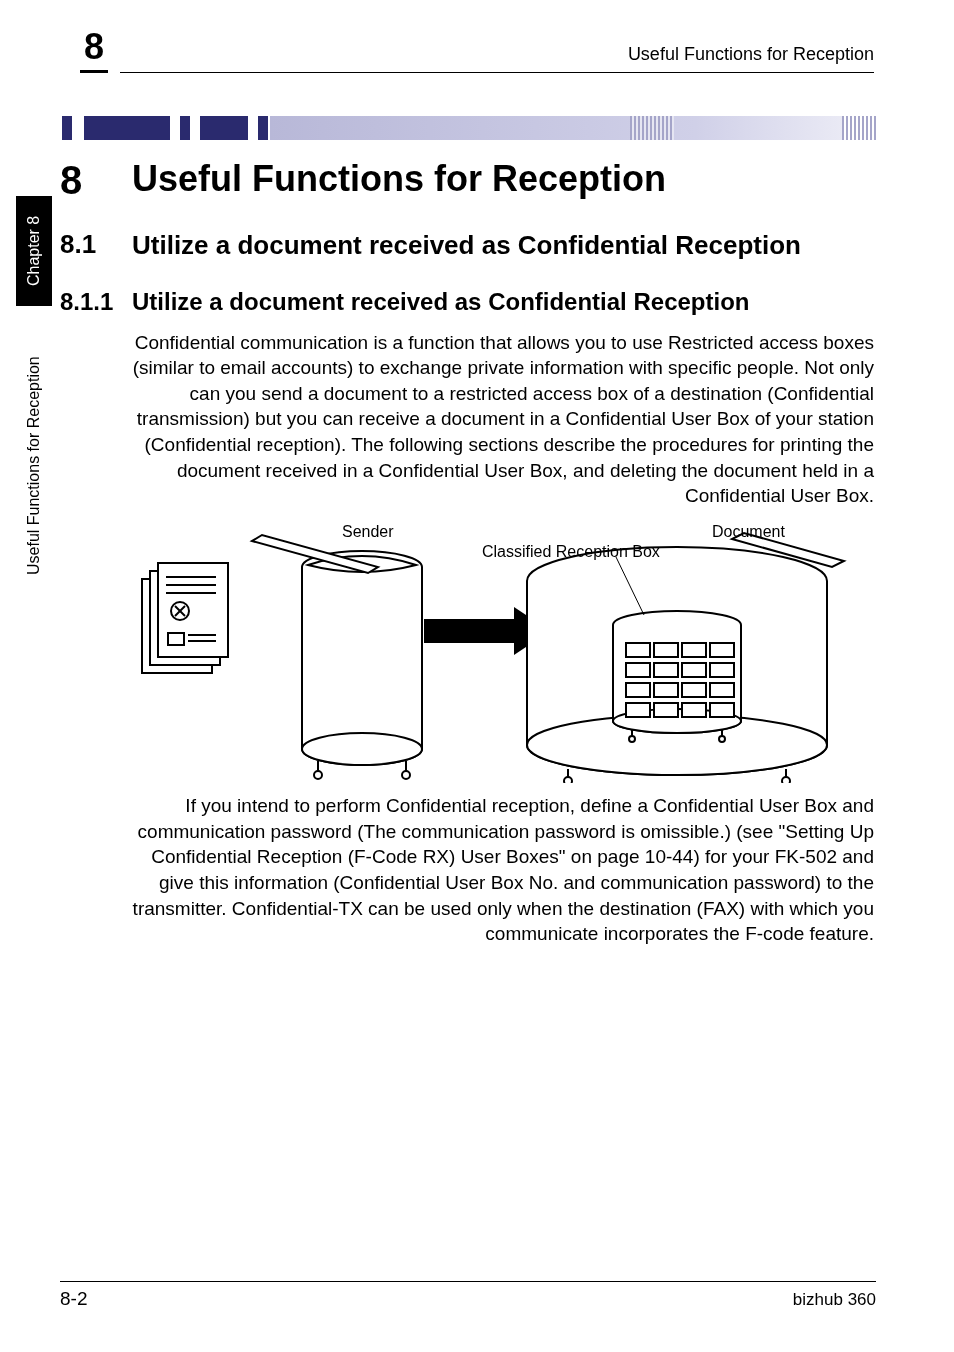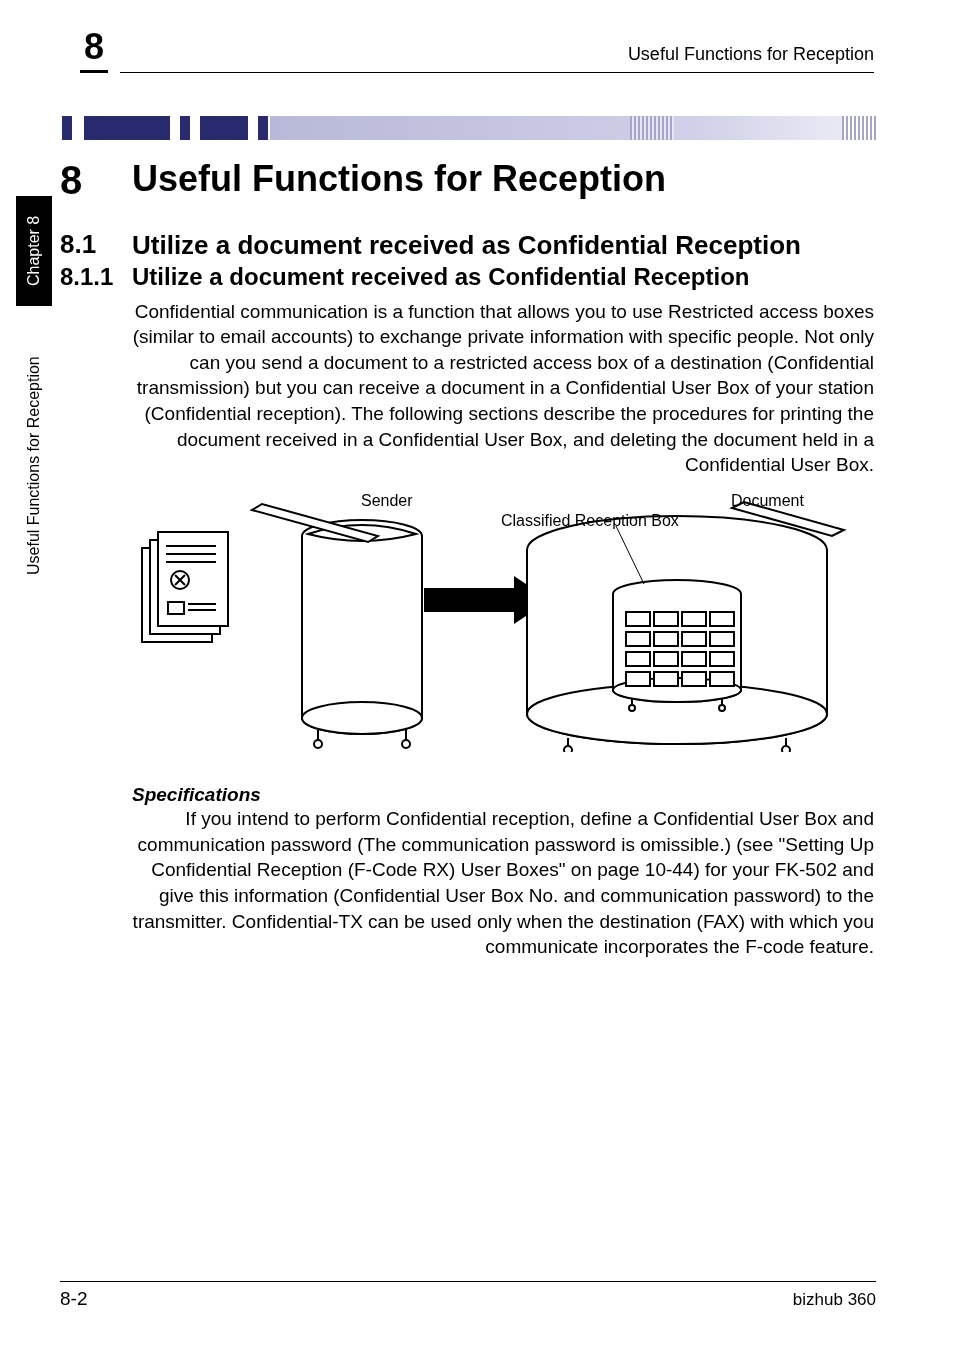--- a/index.html
+++ b/index.html
@@ -29,32 +29,32 @@
   .tab-top { position: absolute; top: 0; left: 0; width: 36px; height: 110px; background: #000; color: #fff;
     writing-mode: vertical-rl; transform: rotate(180deg); font-size: 16px; display: flex; align-items: center; justify-content: center; }
   .tab-bot { position: absolute; top: 110px; left: 0; width: 36px; height: 320px; color: #000;
     writing-mode: vertical-rl; transform: rotate(180deg); font-size: 16px; display: flex; align-items: center; justify-content: center; }
 
   
   .body { position: absolute; left: 60px; right: 80px; top: 158px; }
   .h1row { display: flex; align-items: flex-start; margin-bottom: 26px; }
   .h1num { font-size: 40px; font-weight: bold; width: 72px; }
   .h1txt { font-size: 36px; font-weight: bold; flex: 1; }
-  .h2row { display: flex; align-items: flex-start; margin-bottom: 1px; justify-content: center; }
+  .h2row { display: flex; align-items: flex-start; margin-bottom: 26px; justify-content: center; }
   .h2num { font-size: 26px; font-weight: bold; width: 72px; }
   .h2txt { font-size: 26px; font-weight: bold; flex: 1; line-height: 1.25; }
-  .h3row { display: flex; align-items: center; margin-bottom: 8px; }
+  .h3row { display: flex; align-items: center; margin-bottom: 14px; }
   .h3num { font-size: 24px; font-weight: bold; width: 72px; }
   .h3txt { font-size: 24px; font-weight: bold; flex: 1; }
   .para { margin-left: 72px; font-size: 19px; line-height: 1.35; margin-bottom: 14px; text-align: right; }
   .spec-h { margin-left: 72px; font-size: 19px; font-weight: bold; font-style: italic; margin-top: 22px; }
 
   
   .diagram { margin-left: 72px; margin-top: 10px; height: 270px; position: relative; }
-  .dlabel { position: absolute; font-size: 16px; margin-left: 19px; }
+  .dlabel { position: absolute; font-size: 16px; }
 
   
   .ftr-rule { position: absolute; bottom: 70px; left: 60px; right: 78px; height: 1px; background: #000; }
   .ftr-l { position: absolute; bottom: 42px; left: 60px; font-size: 19px; }
   .ftr-r { position: absolute; bottom: 42px; right: 78px; font-size: 17px; }
 </style>
 </head>
 <body>
 
 <div class="page">
@@ -177,20 +177,19 @@
               <rect x="578" y="180" width="24" height="14"></rect>
           </g>
 
           <path d="M600 16 L700 44 L712 38 L612 10 Z" fill="#fff"></path>
         </g>
 
         <line x1="484" y1="34" x2="512" y2="92" stroke="#000" stroke-width="1"></line>
       </svg>
     </div>
 
-    <div class="spec-h">Specifications</div>
     <div class="para">If you intend to perform Confidential reception, define a Confidential User Box and communication password (The communication password is omissible.) (see "Setting Up Confidential Reception (F-Code RX) User Boxes" on page 10-44) for your FK-502 and give this information (Confidential User Box No. and communication password) to the transmitter. Confidential-TX can be used only when the destination (FAX) with which you communicate incorporates the F-code feature.</div>
   </div>
 
   <div class="ftr-rule"></div>
   <div class="ftr-l">8-2</div>
   <div class="ftr-r">bizhub 360</div>
 </div>
 
 </body></html>

